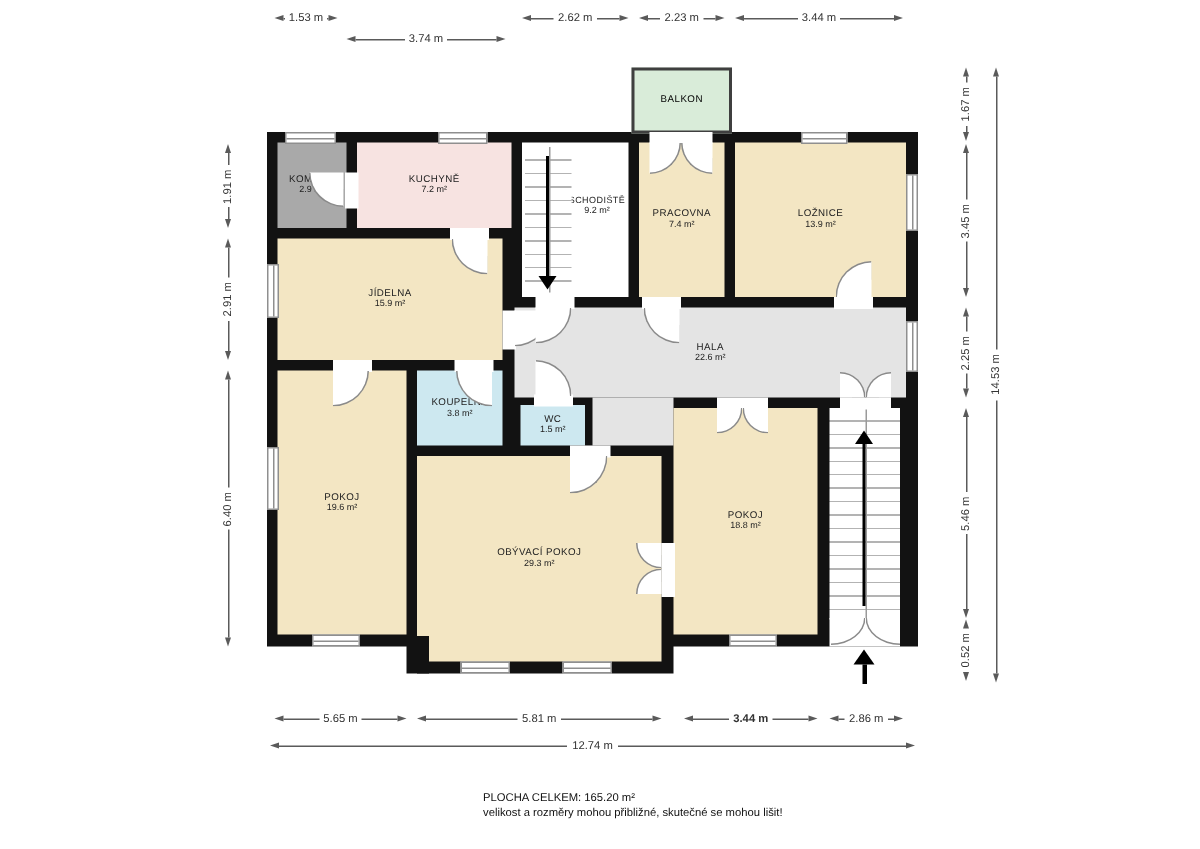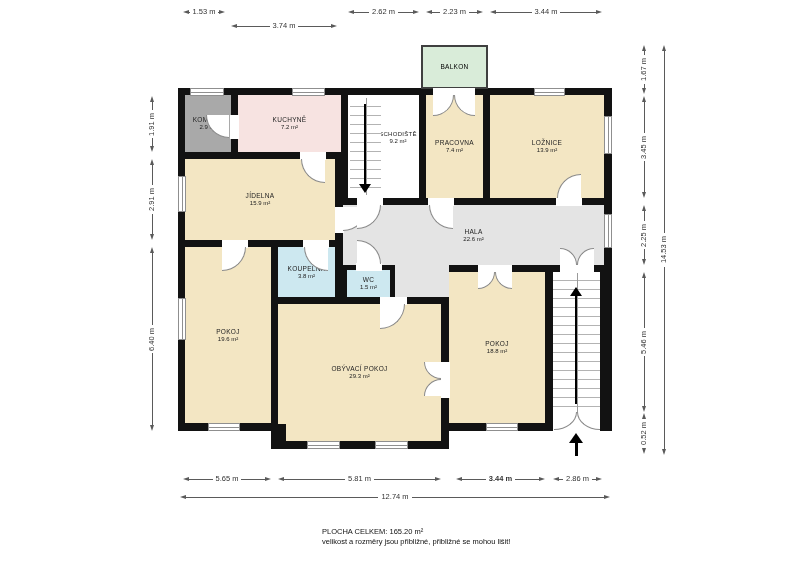--- a/index.html
+++ b/index.html
@@ -314,14 +314,14 @@
 <div class="win win-v" style="left:178px;top:298px;width:8px;height:42px;"></div>
 <div class="win win-h" style="left:208px;top:423px;width:32px;height:8px;"></div>
 <div class="win win-h" style="left:307px;top:441px;width:33px;height:8px;"></div>
 <div class="win win-h" style="left:375px;top:441px;width:33px;height:8px;"></div>
 <div class="win win-h" style="left:486px;top:423px;width:32px;height:8px;"></div>
 <div class="win win-v" style="left:604px;top:116px;width:8px;height:38px;"></div>
 <div class="win win-v" style="left:604px;top:214px;width:8px;height:34px;"></div>
 
 <div class="footer" style="left:322px;top:527px;">
   <div>PLOCHA CELKEM: 165.20 m²</div>
-  <div>velikost a rozměry jsou přibližné, přibližné se mohou lišit!</div>
+  <div>velikost a rozměry mohou přibližné, skutečné se mohou lišit!</div>
 </div>
 
 </body></html>

